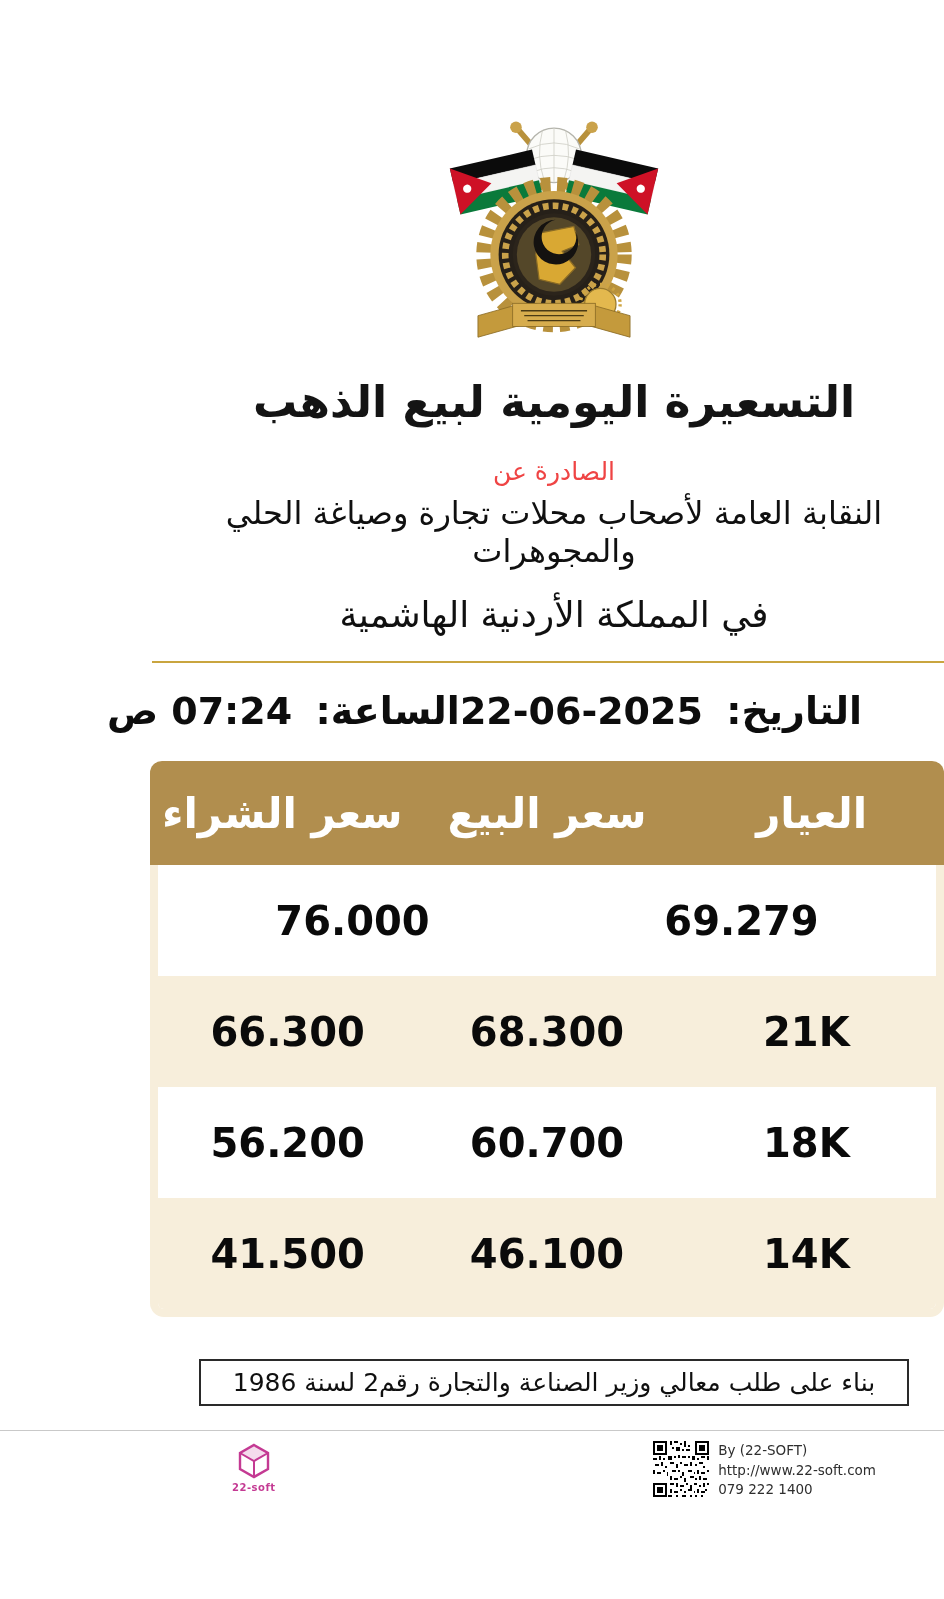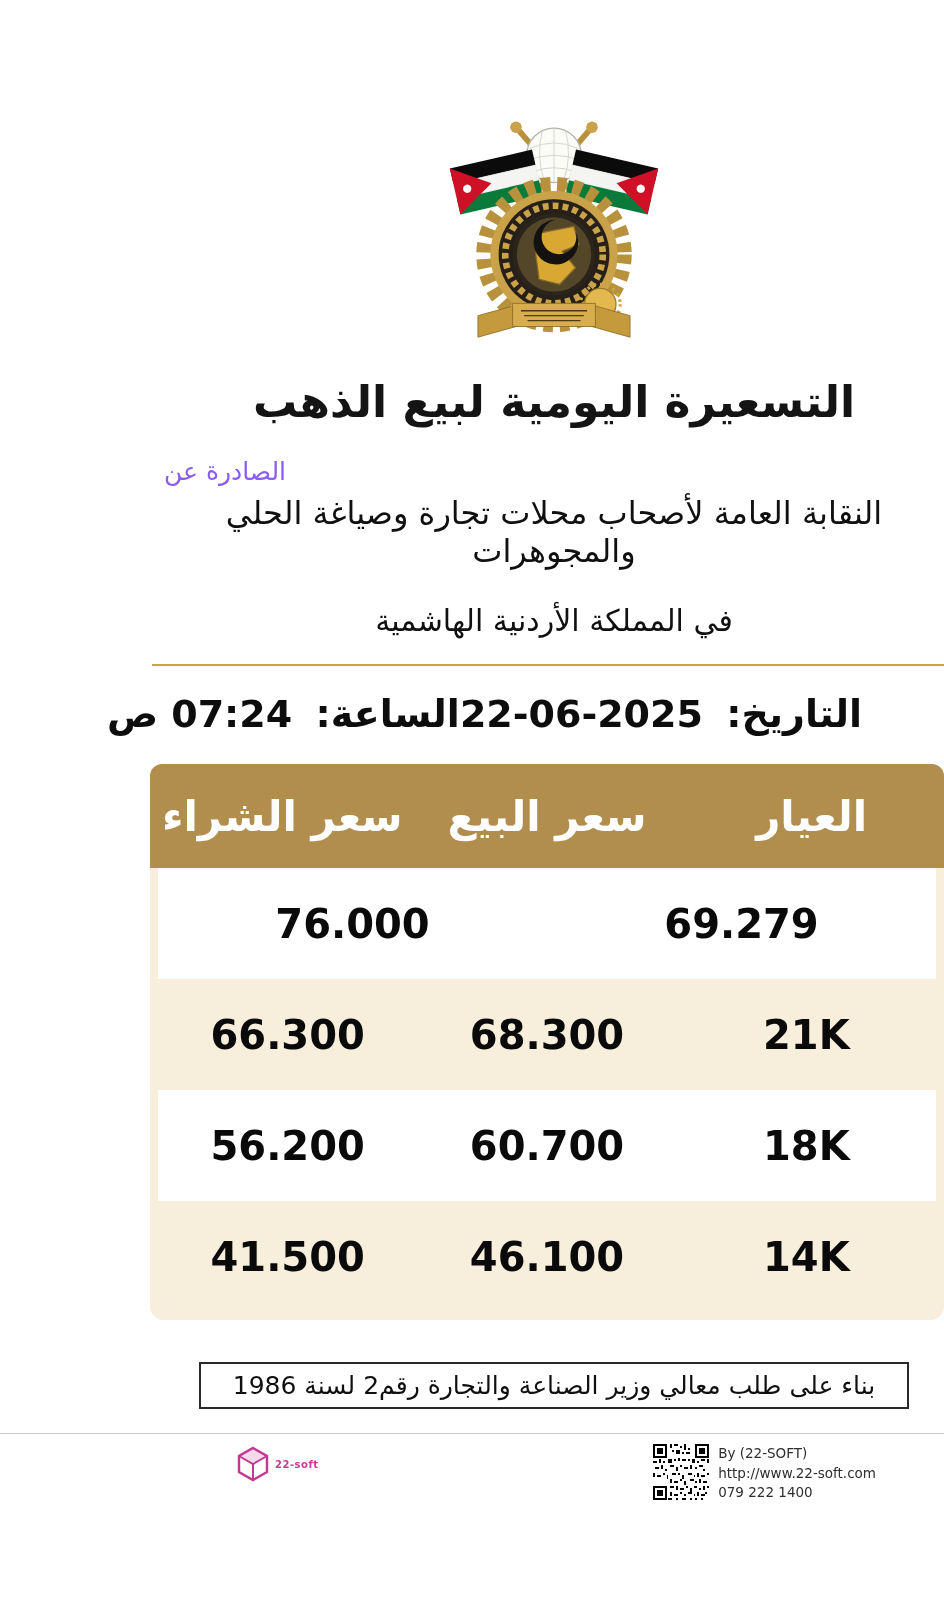--- a/index.html
+++ b/index.html
@@ -12,23 +12,23 @@
     overflow:hidden;
   }
   .page { width:780px; height:1599px; background:#fff; }
 
   .logo-wrap { display:flex; justify-content:center; padding-top:112px; }
 
   .title {
     text-align:center; font-size:44px; font-weight:700; color:#141414;
     margin-top:12px; letter-spacing:0;
   }
-  .issued-label { text-align:left; font-size:25px; color:#8b5cf6; margin-top:30px; }
+  .issued-label { text-align:center; font-size:25px; color:#ef4444; margin-top:30px; }
   .issuer { text-align:center; font-size:32px; color:#101010; margin-top:8px; }
-  .country { text-align:center; font-size:30px; color:#101010; margin-top:33px; }
+  .country { text-align:center; font-size:36px; color:#101010; margin-top:24px; }
 
   .gold-line { width:792px; height:2px; background:#c9a53f; margin:26px auto 0; }
 
   .meta-row {
     display:flex; justify-content:space-between; align-items:baseline;
     padding:0 82px; margin-top:26px;
     font-size:38px; font-weight:700; color:#0d0d0d;
   }
   .meta-item { white-space:nowrap; }
   .meta-item .val { margin-right:10px; }
@@ -59,21 +59,21 @@
     font-size:25px; color:#101010;
   }
 
   .footer-divider { margin-top:24px; border-top:1px solid #c9c9c9; width:944px; }
 
   .footer {
     direction:ltr;
     display:flex; justify-content:space-between; align-items:flex-start;
     padding:10px 68px 0 68px;
   }
-  .brand-block { display:flex; align-items:center; gap:1px; }
+  .brand-block { display:flex; flex-direction:column; align-items:center; gap:1px; }
   .brand-text { font-size:10px; color:#c43a93; font-weight:700; letter-spacing:0.5px; }
 
   .credits { display:flex; gap:9px; align-items:flex-start; }
   .credit-lines { font-size:13.5px; color:#2e2e2e; line-height:1.45; text-align:left; direction:ltr; }
   .credit-lines .by { font-weight:400; }
 </style>
 </head>
 <body>
 
 <div class="page">

